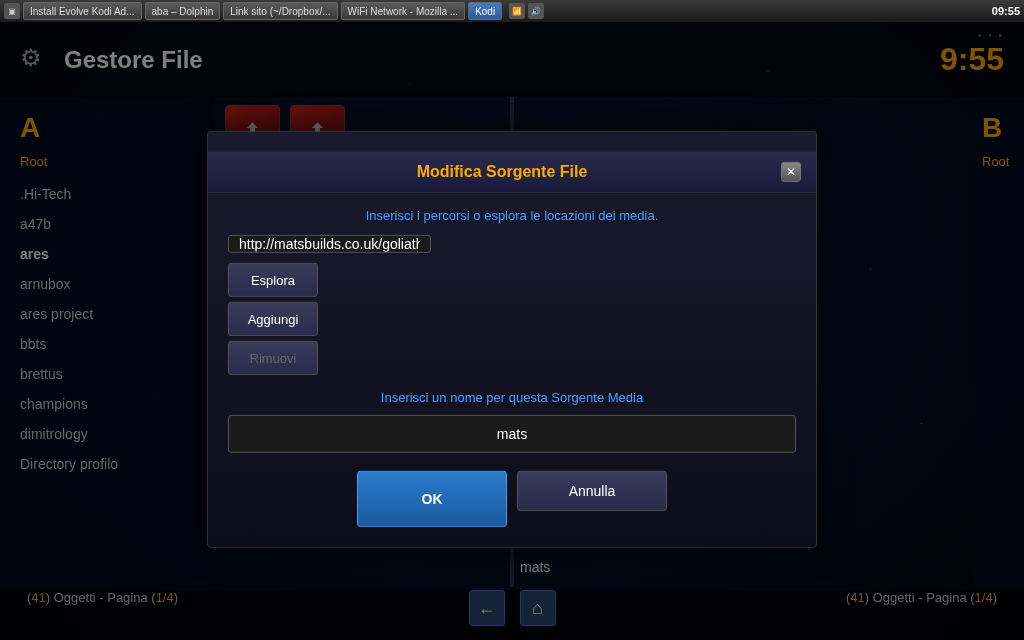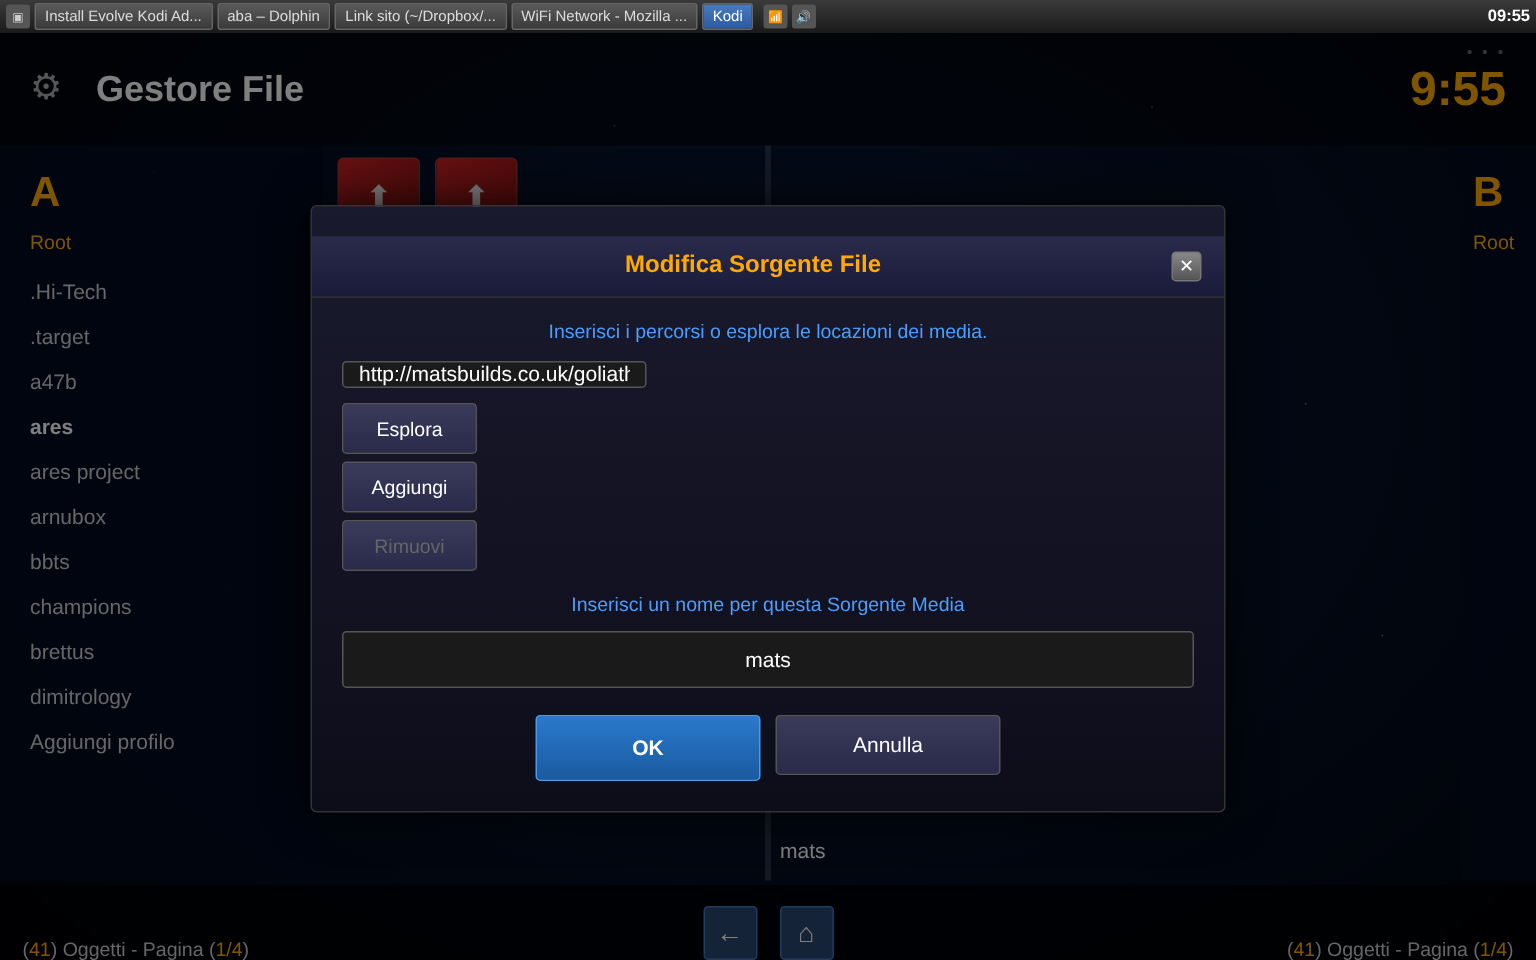--- a/index.html
+++ b/index.html
@@ -220,22 +220,22 @@
 
     
     #bottom-bar {
       position: absolute;
       bottom: 0;
       left: 0;
       width: 100%;
       height: 50px;
       background: rgba(0,0,0,0.7);
       display: flex;
-      align-items: flex-end;
-      padding: 0 15px;
+      align-items: flex-start;
+      padding: 0 27px;
     }
     .bottom-info {
       color: #ccc;
       font-size: 13px;
     }
     .bottom-info span {
       color: #ffaa00;
     }
     .bottom-nav-icons {
       margin: 0 auto;
@@ -406,21 +406,21 @@
     }
 
     .modal-action-row {
       display: flex;
       gap: 10px;
       justify-content: center;
     }
 
     .modal-btn-ok {
       width: 150px;
-      height: 44px;
+      height: 56px;
       background: linear-gradient(to bottom, #2a7acc, #1a5aa0);
       border: 1px solid #4a9aee;
       border-radius: 3px;
       color: #fff;
       font-size: 14px;
       font-weight: bold;
       cursor: pointer;
       display: flex;
       align-items: center;
       justify-content: center;
@@ -466,30 +466,29 @@
       <span id="kodi-title">Gestore File</span>
     </div>
     <div id="kodi-clock">9:55</div>
     <div id="kodi-dots-top-right">• • •</div>
   </div>
 
   <div id="left-panel">
     <div class="panel-header">A</div>
     <div class="panel-subheader">Root</div>
     <div class="panel-item">.Hi-Tech</div>
-    <div class="panel-item">.target</div>
     <div class="panel-item">a47b</div>
     <div class="panel-item selected">ares</div>
+    <div class="panel-item">arnubox</div>
     <div class="panel-item">ares project</div>
-    <div class="panel-item">arnubox</div>
     <div class="panel-item">bbts</div>
+    <div class="panel-item">brettus</div>
     <div class="panel-item">champions</div>
-    <div class="panel-item">brettus</div>
     <div class="panel-item">dimitrology</div>
-    <div class="panel-item">Aggiungi profilo</div>
+    <div class="panel-item">Directory profilo</div>
   </div>
 
   <div id="right-panel">
     <div class="right-panel-header">B</div>
     <div class="right-panel-subheader">Root</div>
   </div>
 
   <div id="top-icons-row">
     <div class="top-icon-box">⬆</div>
     <div class="top-icon-box">⬆</div>

